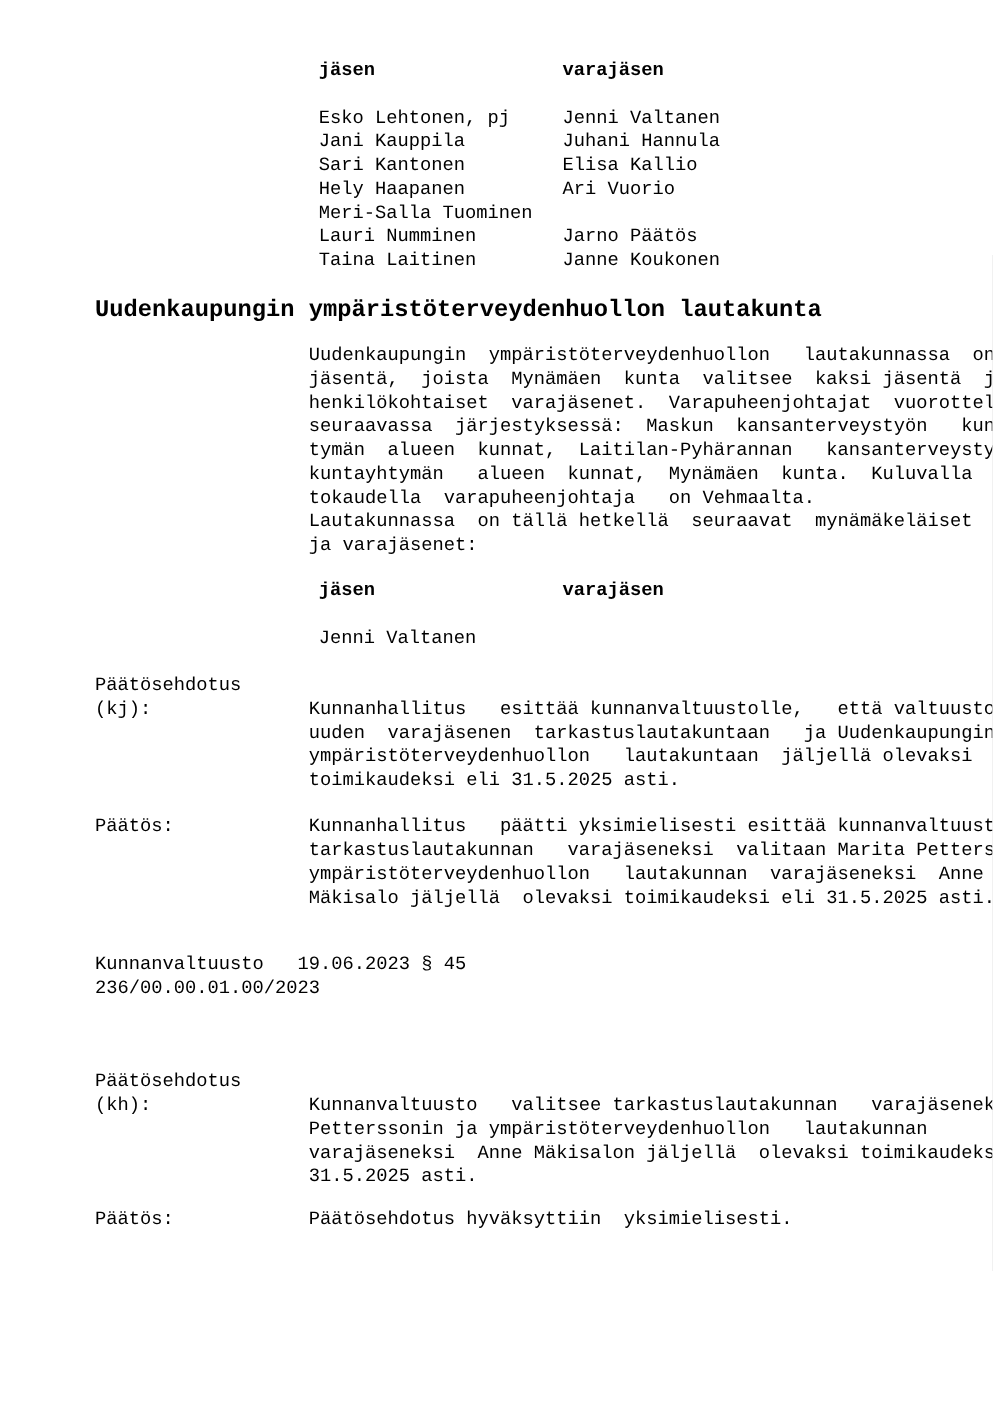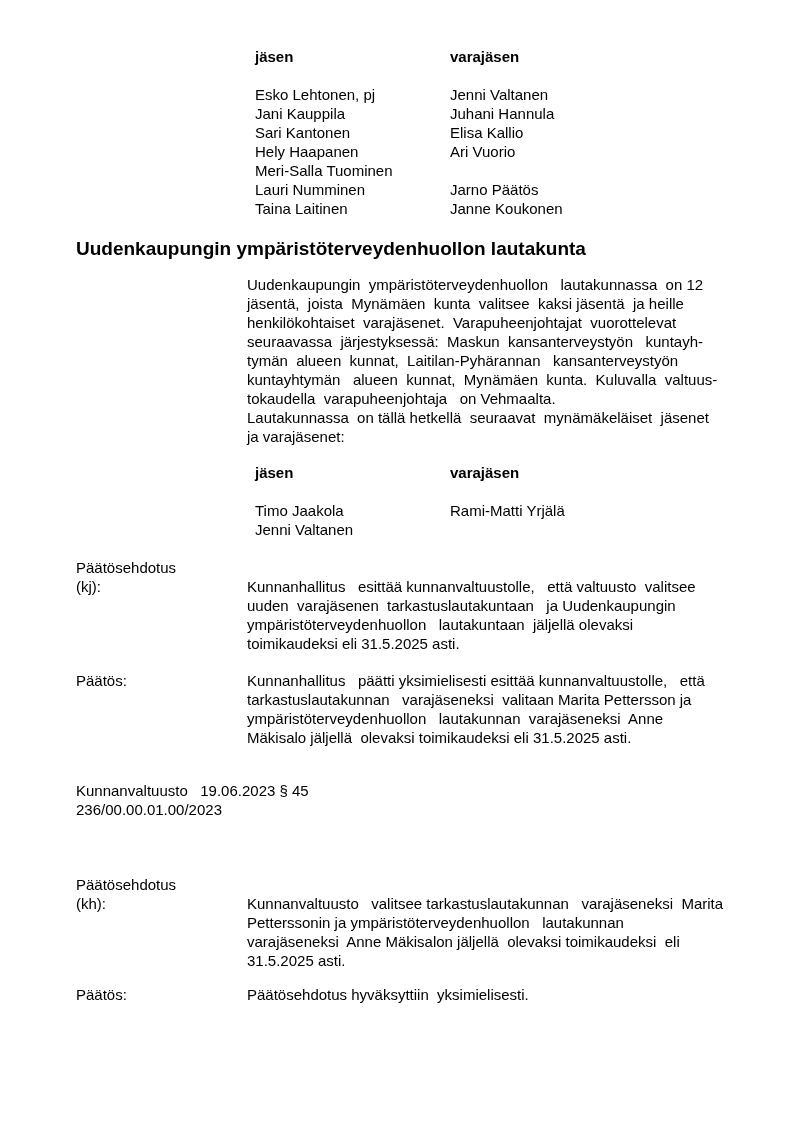--- a/index.html
+++ b/index.html
@@ -7,21 +7,21 @@
     padding: 0;
     background: #e8e8e8;
   }
   .page {
     position: relative;
     width: 794px;
     height: 1122px;
     margin: 0 auto;
     background: #ffffff;
     color: #000000;
-    font-family: Liberation Sans, sans-serif;
+    font-family: Liberation Mono, monospace;
     font-size: 15px;
     line-height: 19px;
     box-sizing: border-box;
     padding: 47px 30px 0 76px;
     overflow: hidden;
   }
   .pre {
     white-space: pre;
   }
   .bold {
@@ -119,24 +119,20 @@
   <div class="para pre indent-body">Lautakunnassa  on tällä hetkellä  seuraavat  mynämäkeläiset  jäsenet
 ja varajäsenet:</div>
 
   <section class="indent-table table-2">
     <div class="member-row members-header">
       <div class="bold pre">jäsen</div>
       <div class="bold pre">varajäsen</div>
     </div>
     <div>
       <div class="member-row">
-        <div class="pre">Timo Jaakola</div>
-        <div class="pre">Rami-Matti Yrjälä</div>
-      </div>
-      <div class="member-row">
         <div class="pre">Jenni Valtanen</div>
       </div>
     </div>
   </section>
 
   <div class="label-row proposal-kj">
     <div>
       <div class="pre">Päätösehdotus</div>
       <div class="pre">(kj):</div>
     </div>

